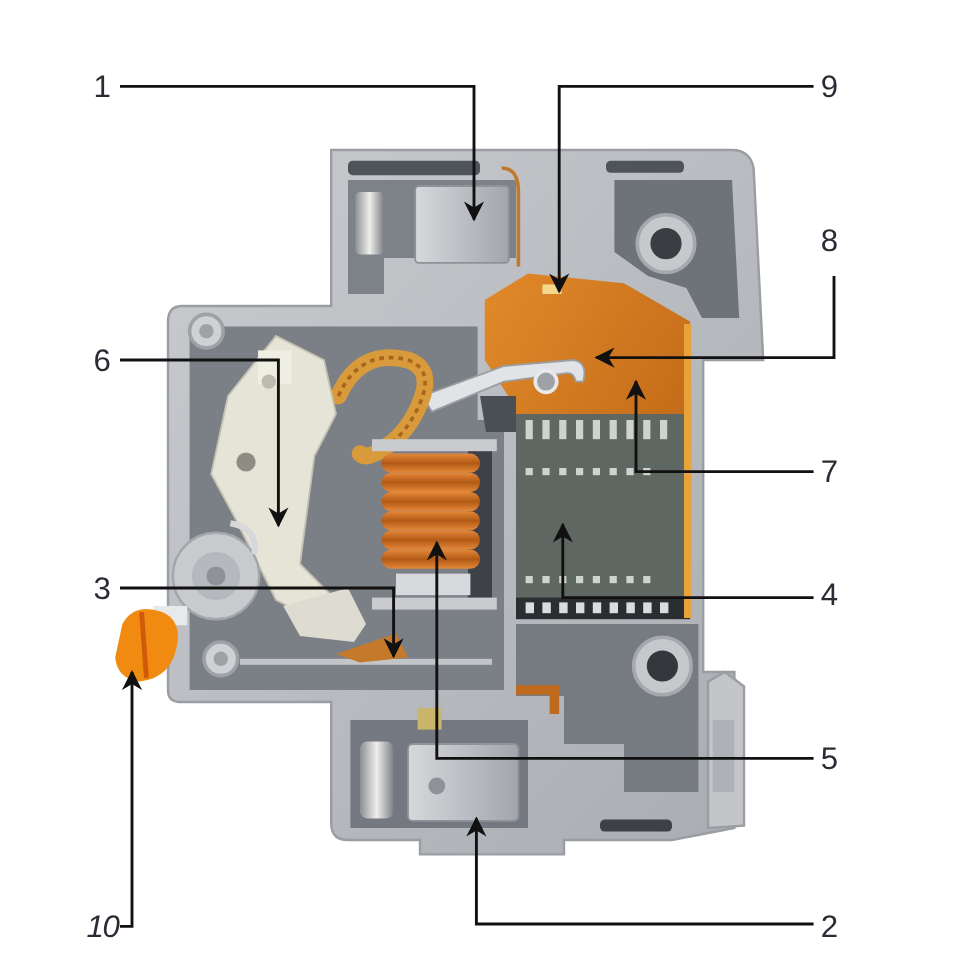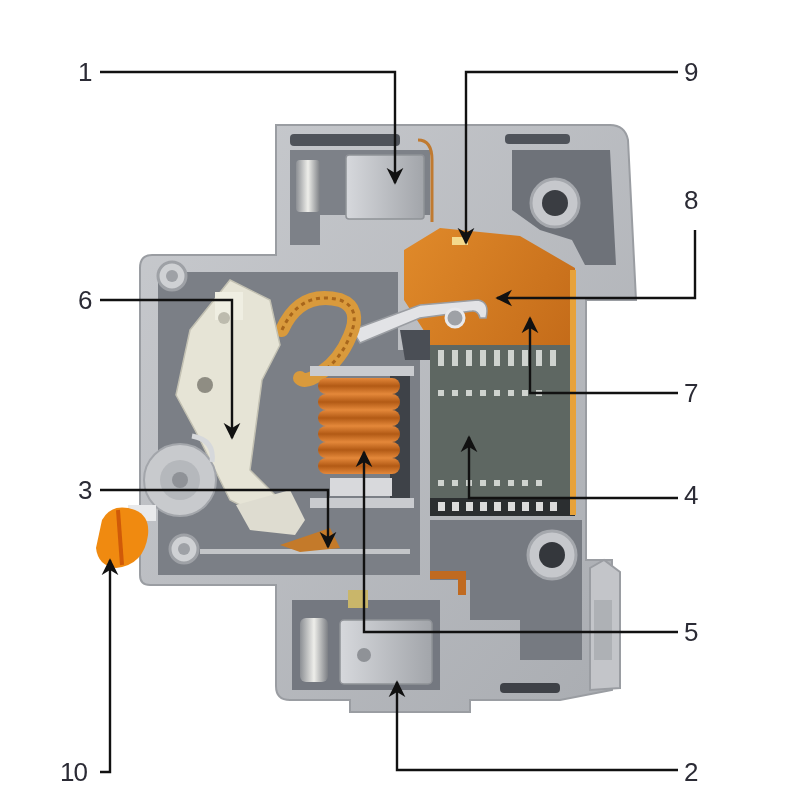--- a/index.html
+++ b/index.html
@@ -203,15 +203,15 @@
 
   
   <div class="label left" style="left:78px; top:72px;">1</div>
   <div class="label right" style="left:684px; top:72px;">9</div>
   <div class="label right" style="left:684px; top:200px;">8</div>
   <div class="label left" style="left:78px; top:300px;">6</div>
   <div class="label right" style="left:684px; top:393px;">7</div>
   <div class="label left" style="left:78px; top:490px;">3</div>
   <div class="label right" style="left:684px; top:495px;">4</div>
   <div class="label right" style="left:684px; top:632px;">5</div>
-  <div class="label left" style="left:60px; top:772px;">10</div>
+  <div class="label left" style="left:72px; top:772px;font-style:italic;">10</div>
   <div class="label right" style="left:684px; top:772px;">2</div>
 </div>
 
 </body></html>

